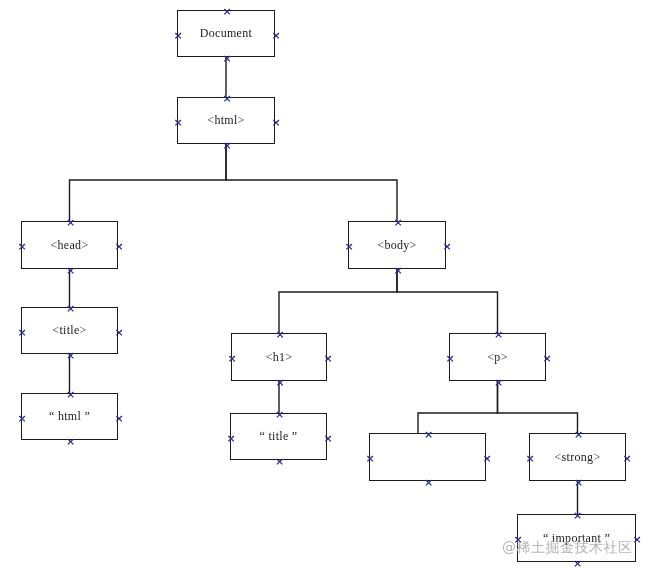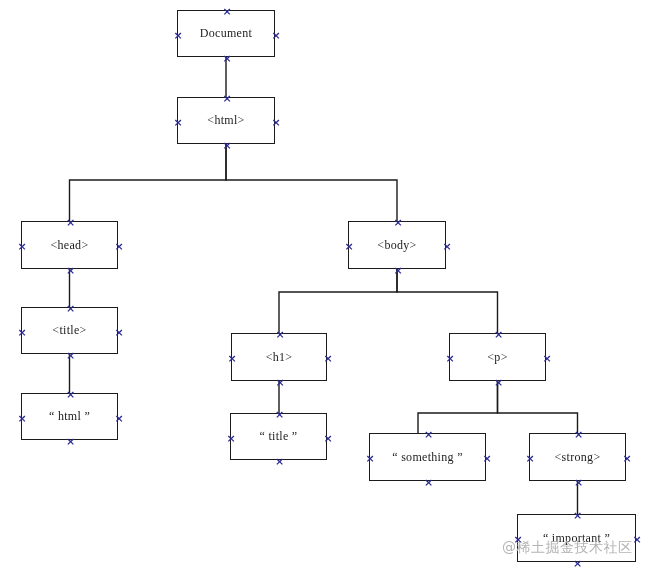--- a/index.html
+++ b/index.html
@@ -127,21 +127,20 @@
       <span class="anchor" style="left: 97px; top: 24px;">×</span>
     </div>
     <div class="node" style="left: 230px; top: 413px; width: 97px; height: 47px;">
       <span class="label">“ title ”</span>
       <span class="anchor" style="left: 48.5px; top: 0px;">×</span>
       <span class="anchor" style="left: 48.5px; top: 47px;">×</span>
       <span class="anchor" style="left: 0px; top: 23.5px;">×</span>
       <span class="anchor" style="left: 97px; top: 23.5px;">×</span>
     </div>
     <div class="node" style="left: 369px; top: 433px; width: 117px; height: 48px;">
-      <span class="label">“ something ”</span>
       <span class="anchor" style="left: 58.5px; top: 0px;">×</span>
       <span class="anchor" style="left: 58.5px; top: 48px;">×</span>
       <span class="anchor" style="left: 0px; top: 24px;">×</span>
       <span class="anchor" style="left: 117px; top: 24px;">×</span>
     </div>
     <div class="node" style="left: 529px; top: 433px; width: 97px; height: 48px;">
       <span class="label">&lt;strong&gt;</span>
       <span class="anchor" style="left: 48.5px; top: 0px;">×</span>
       <span class="anchor" style="left: 48.5px; top: 48px;">×</span>
       <span class="anchor" style="left: 0px; top: 24px;">×</span>

